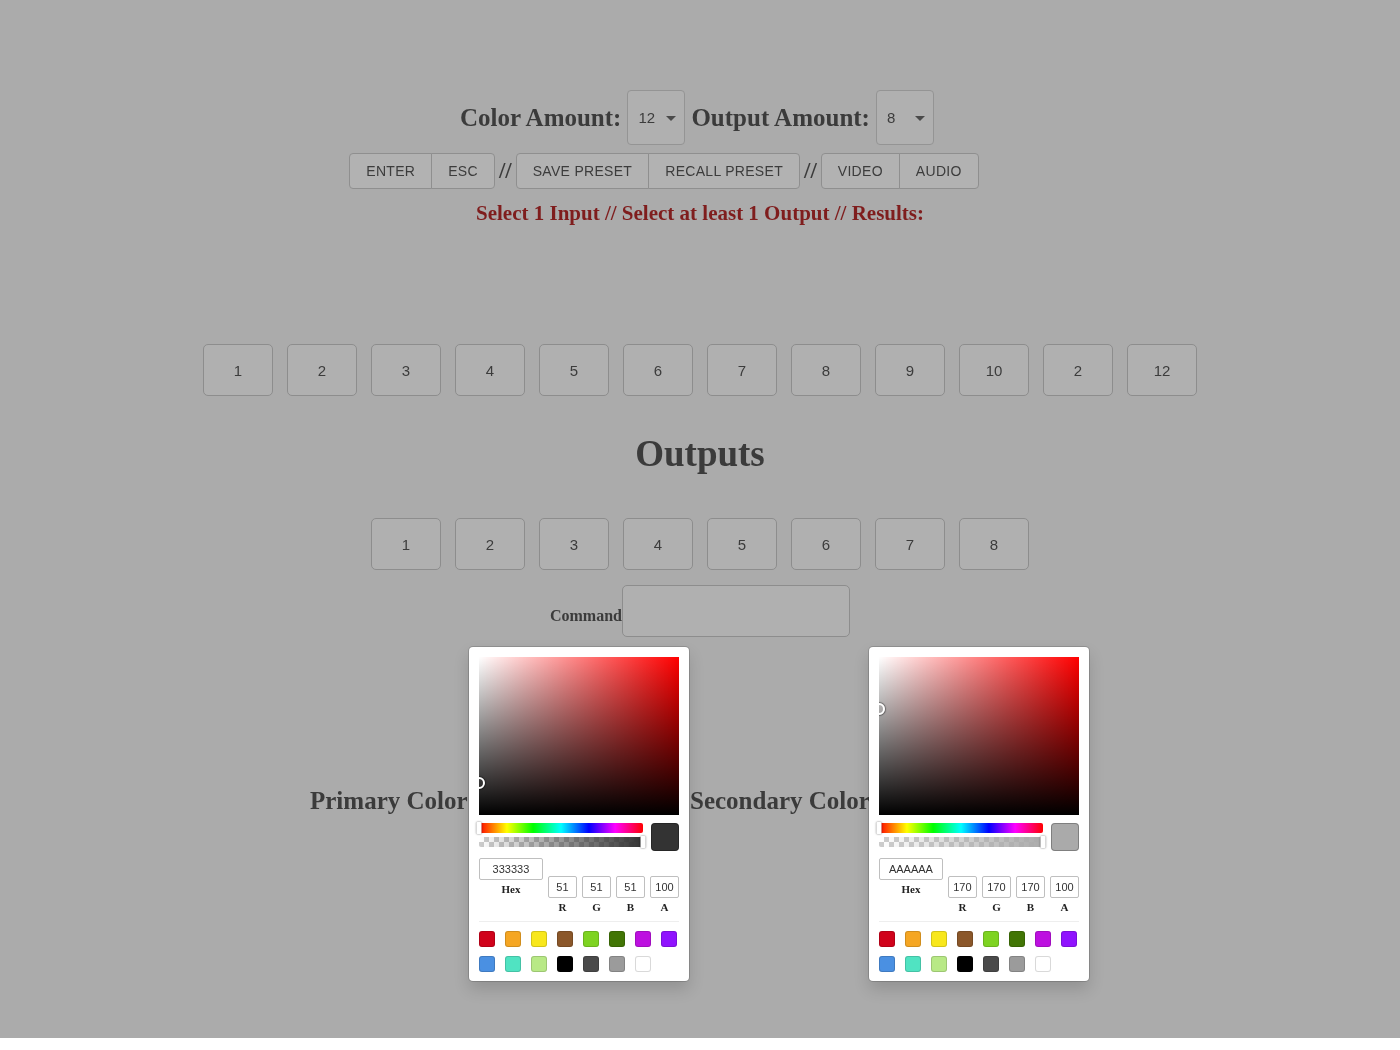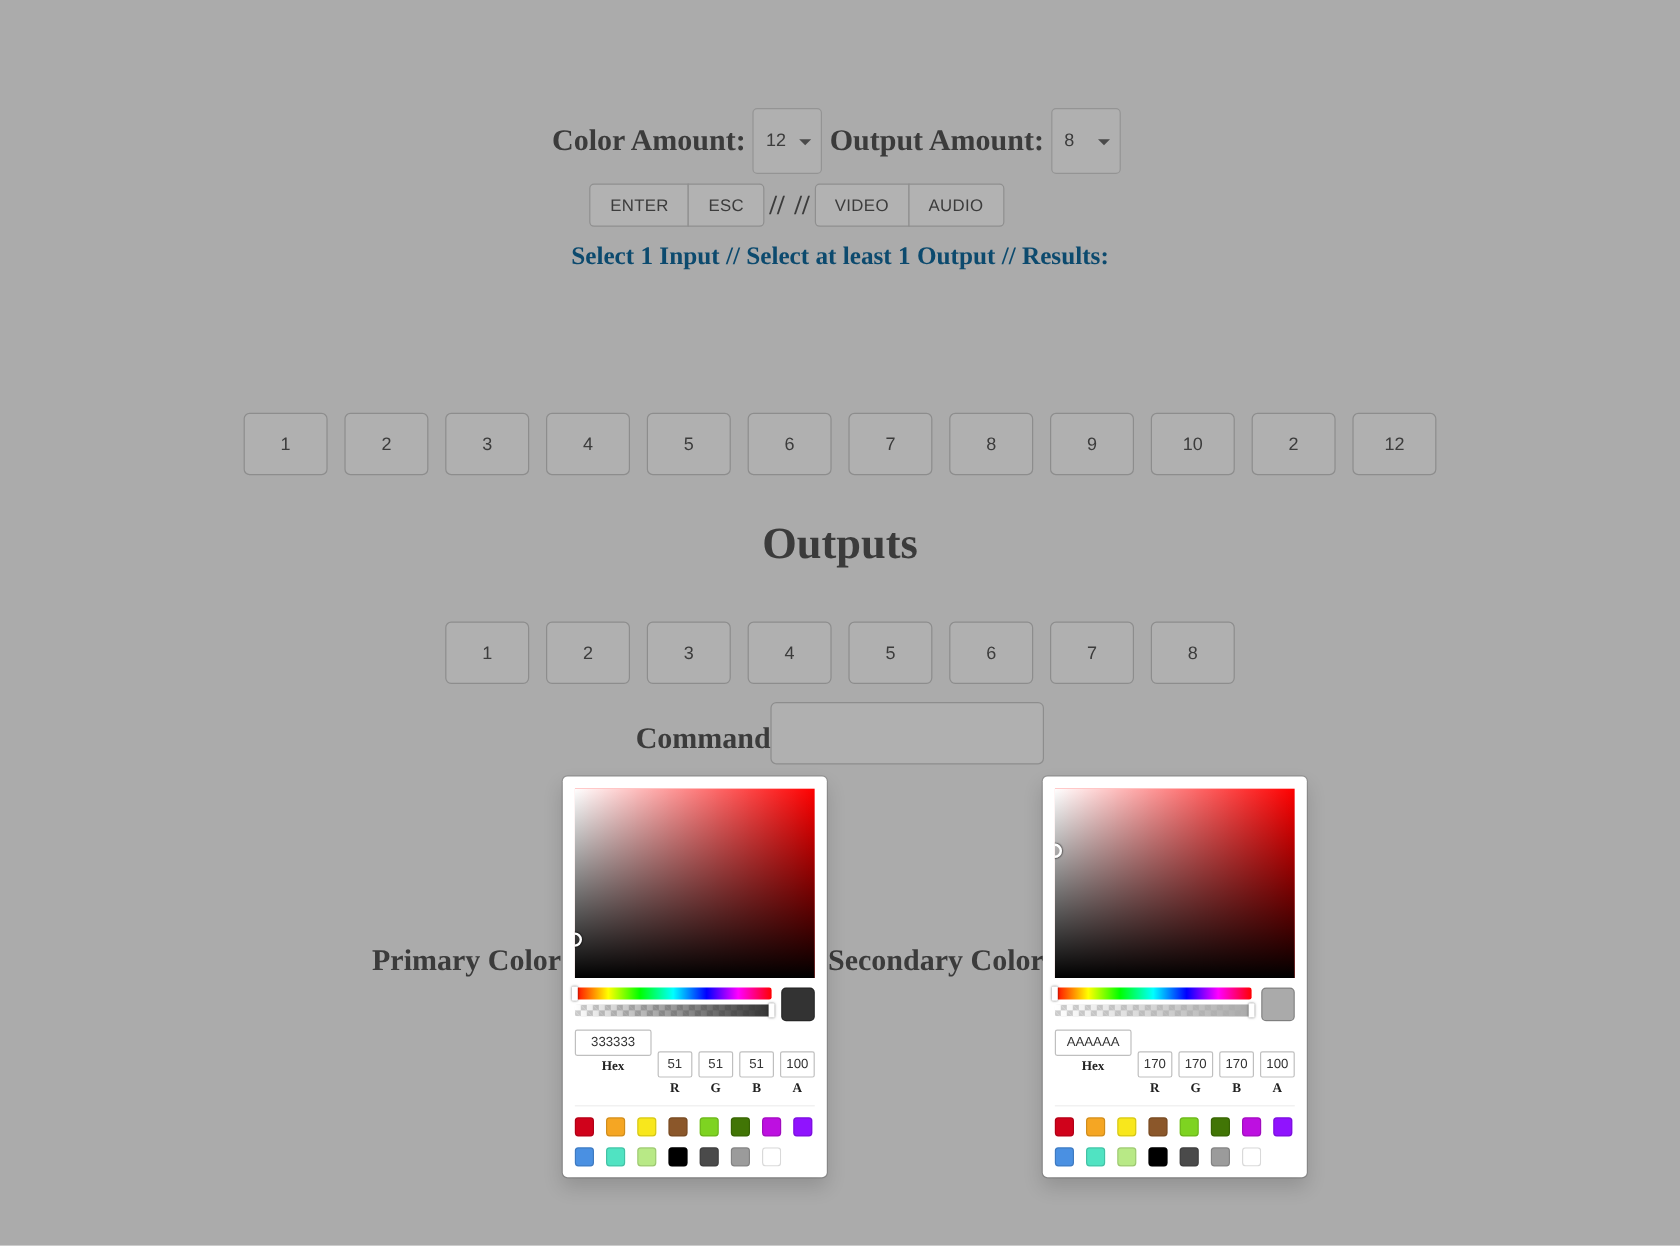--- a/index.html
+++ b/index.html
@@ -99,21 +99,21 @@
   }
 
   
   .results-line {
     position: absolute;
     top: 201px; left: 0; width: 1400px;
     text-align: center;
     font-family: "Liberation Serif", serif;
     font-weight: bold;
     font-size: 21px;
-    color: #0c4a6e;
+    color: #7f1d1d;
   }
   .section-title {
     position: absolute;
     left: 0; width: 1400px;
     text-align: center;
     font-family: "Liberation Serif", serif;
     font-weight: bold;
     font-size: 37px;
     color: #3b3b3b;
   }
@@ -148,21 +148,21 @@
   .command-row {
     position: absolute;
     top: 585px; left: 0; width: 1400px;
     display: flex;
     align-items: center;
     justify-content: center;
   }
   .command-label {
     font-family: "Liberation Serif", serif;
     font-weight: bold;
-    font-size: 25px;
+    font-size: 16px;
     color: #3b3b3b;
     margin-top: 10px;
   }
   .command-input {
     width: 228px;
     height: 52px;
     background: #b0b0b0;
     border: 1px solid #8d8d8d;
     border-radius: 5px;
     font-family: "Liberation Sans", sans-serif;
@@ -332,20 +332,24 @@
       <span class="sel-caret"></span>
     </span>
   </div>
 
   <div class="cmd-row">
     <div class="btn-group">
       <button class="mui-btn">ENTER</button>
       <button class="mui-btn">ESC</button>
     </div>
     <span class="slash">//</span>
+    <div class="btn-group">
+      <button class="mui-btn">SAVE PRESET</button>
+      <button class="mui-btn">RECALL PRESET</button>
+    </div>
     <span class="slash">//</span>
     <div class="btn-group">
       <button class="mui-btn">VIDEO</button>
       <button class="mui-btn">AUDIO</button>
     </div>
   </div>
 
   <div class="results-line">Select 1 Input // Select at least 1 Output // Results:</div>
 
   <div class="chan-row" id="inputs-row">

